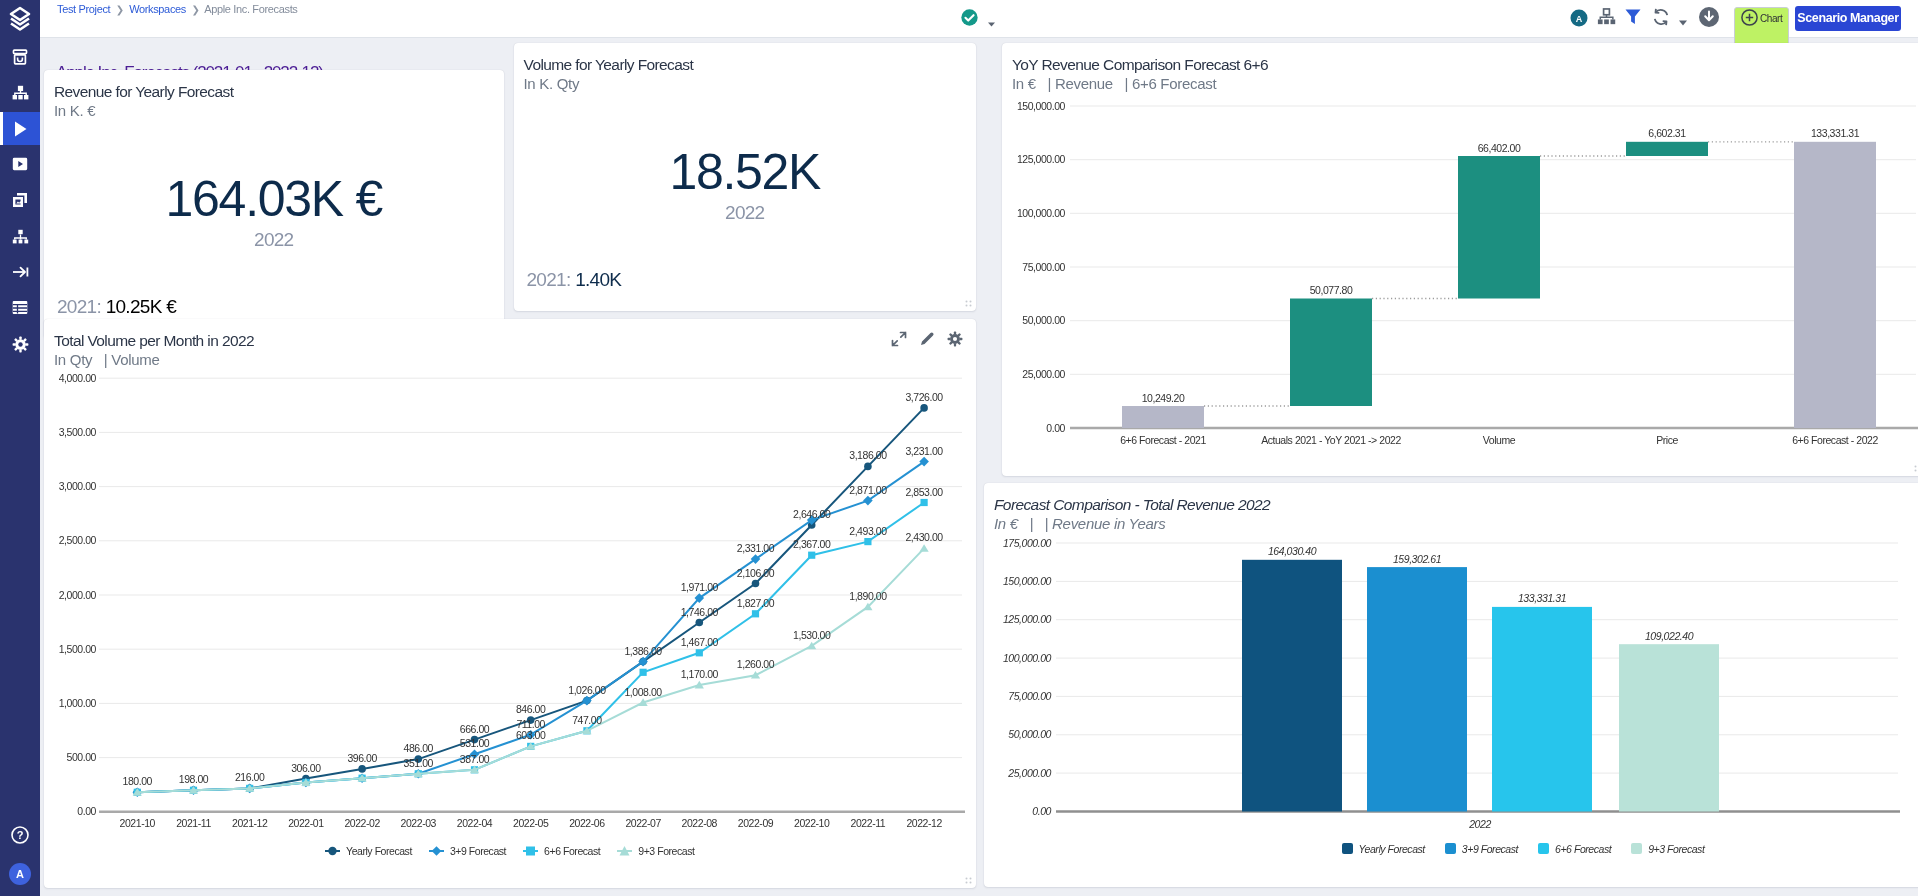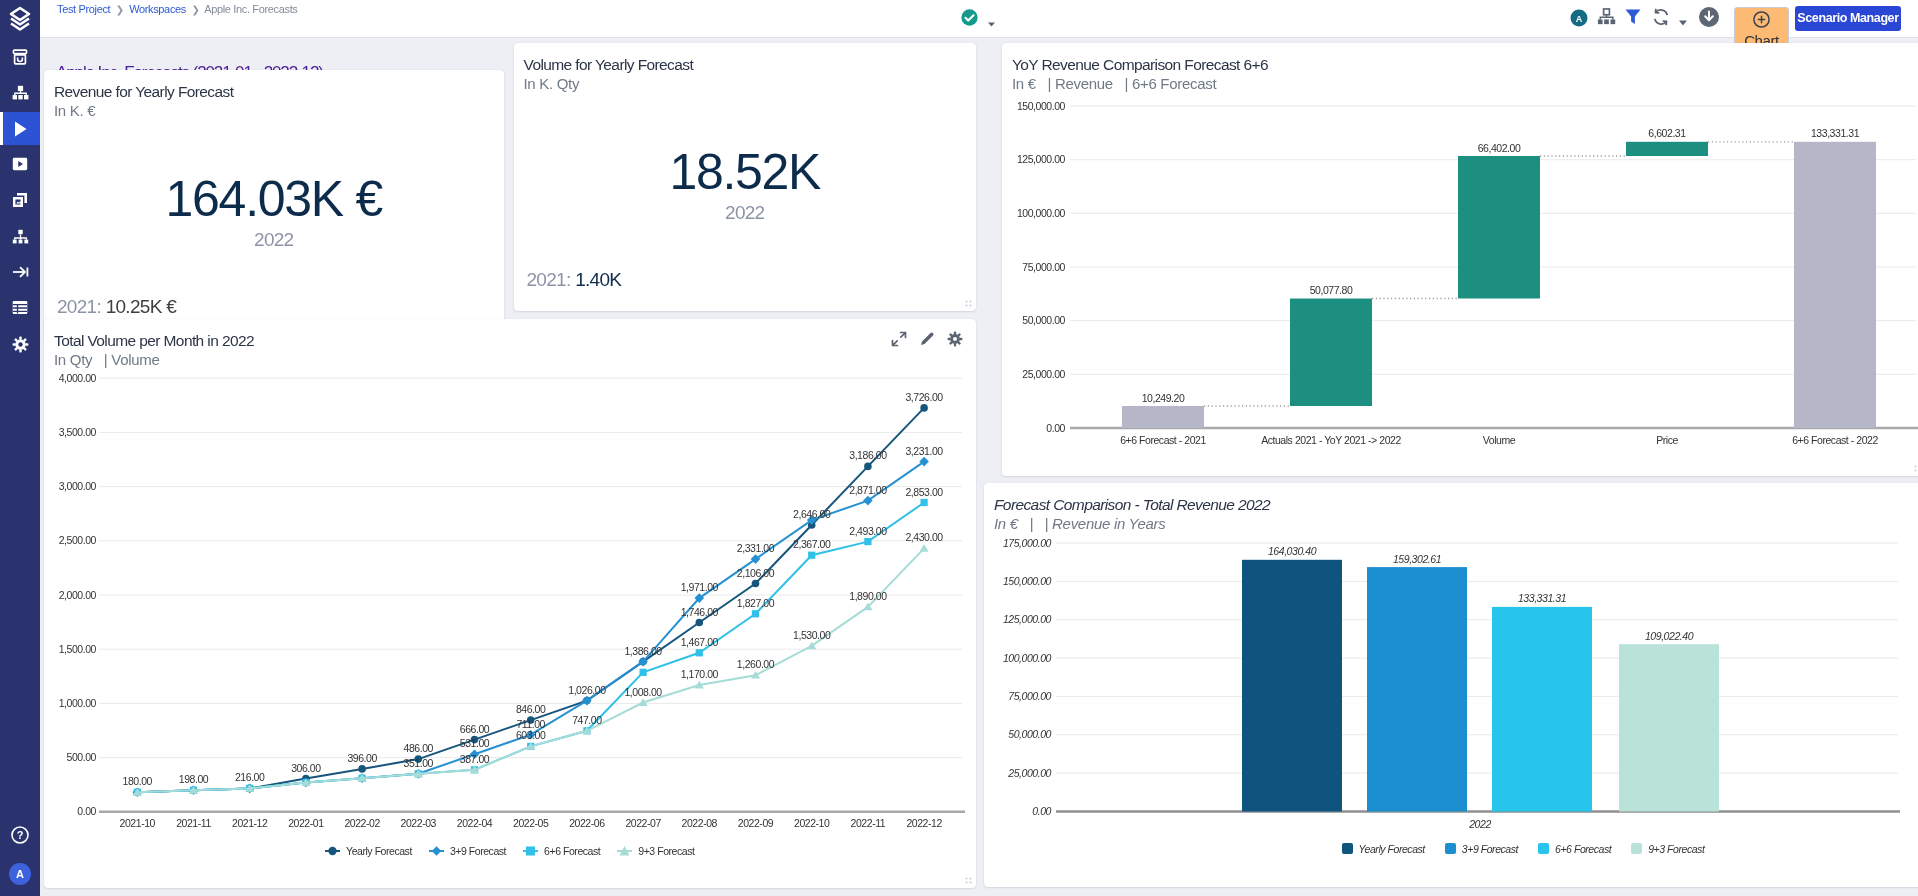--- a/index.html
+++ b/index.html
@@ -49,21 +49,21 @@
 <path d="M3.8 11.9 A6.6 6.6 0 0 0 15.4 14.6" fill="none" stroke="#5a6472" stroke-width="1.8"></path>
 <path d="M15.1 18.2 L15.5 14.4 L11.7 14.1" fill="none" stroke="#5a6472" stroke-width="1.8" stroke-linejoin="round"></path>
 </svg></div>
 <div class="hicon" style="left:1678px;top:13px;"><svg width="10" height="8" viewBox="0 0 10 8">
         <path d="M1 1.6 L5 6.4 L9 1.6 Z" fill="#5a6472"></path>
       </svg></div>
 <div class="hicon" style="left:1698px;top:6px;"><svg width="22" height="22" viewBox="0 0 22 22">
 <circle cx="11" cy="11" r="10" fill="#5d6673"></circle>
 <path d="M11 5.5 v8 M7.2 10.2 L11 14.2 L14.8 10.2" fill="none" stroke="white" stroke-width="2" stroke-linecap="round" stroke-linejoin="round"></path>
 </svg></div>
-<div style="position:absolute;left:1734px;top:7px;width:55px;height:41px;background:#fdba74;border:1px solid #c9ced6;border-radius:3px;text-align:center;font-size:15px;letter-spacing:-0.4px;color:#2f3135;line-height:22px;"><svg width="17" height="17" viewBox="0 0 17 17" style="vertical-align:-3.5px">
+<div style="position:absolute;left:1734px;top:7px;width:55px;height:41px;background:#bef264;border:1px solid #c9ced6;border-radius:3px;text-align:center;font-size:10px;letter-spacing:-0.4px;color:#2f3135;line-height:22px;"><svg width="17" height="17" viewBox="0 0 17 17" style="vertical-align:-3.5px">
 <circle cx="8.5" cy="8.5" r="7.6" fill="none" stroke="#3c434d" stroke-width="1.5"></circle>
 <path d="M8.5 4.8 v7.4 M4.8 8.5 h7.4" stroke="#3c434d" stroke-width="1.5"></path>
 </svg> Chart</div>
 <div style="position:absolute;left:1795px;top:6px;width:106px;height:25px;background:#2a46d4;border-radius:3px;text-align:center;font-size:12.5px;letter-spacing:-0.4px;font-weight:bold;color:#fff;line-height:25px;">Scenario Manager</div>
 
 <div style="position:absolute;left:0;top:0;width:40px;height:896px;background:#2a336e;">
       <div class="sic" style="top:6px">
         <svg width="26" height="26" viewBox="0 0 26 26">
 <path d="M13 2 L22 8 L13 14 L4 8 Z" fill="none" stroke="white" stroke-width="2.6" stroke-linejoin="round"></path>
 <path d="M4 12.5 L13 18.5 L22 12.5" fill="none" stroke="white" stroke-width="2.6" stroke-linejoin="round"></path>
@@ -156,21 +156,21 @@
           <text x="12" y="16" text-anchor="middle" fill="white" style="font-size:11px;font-weight:bold;font-family:'Liberation Sans',sans-serif">A</text>
         </svg>
       </div>
     </div>
 
 <div class="card" style="left:44px;top:43px;width:459.5px;height:268px;margin-top:27px;">
   <div class="ctitle">Revenue for Yearly Forecast</div>
   <div class="csub">In K. €</div>
   <div style="position:absolute;left:0;width:100%;top:129px;text-align:center;font-size:50px;letter-spacing:-1.3px;color:#0d2b4b;line-height:0;">164.03K €</div>
   <div style="position:absolute;left:0;width:100%;top:159px;text-align:center;font-size:19px;letter-spacing:-0.7px;color:#8b94a7;">2022</div>
-  <div style="position:absolute;left:13px;top:226px;font-size:19px;letter-spacing:-0.7px;color:#8b94a7;">2021: <span style="color:#404040">10.25K €</span></div>
+  <div style="position:absolute;left:13px;top:226px;font-size:19px;letter-spacing:-0.7px;color:#8b94a7;">2021: <span style="color:#000000">10.25K €</span></div>
   <svg class="rhandle" style="right:4px;bottom:4px;">
         <circle cx="1.5" cy="1.5" r="1" fill="#9aa1ad"></circle>
         <circle cx="5.5" cy="1.5" r="1" fill="#9aa1ad"></circle>
         <circle cx="1.5" cy="5.5" r="1" fill="#9aa1ad"></circle>
         <circle cx="5.5" cy="5.5" r="1" fill="#9aa1ad"></circle>
       </svg>
 </div>
 
 <div class="card" style="left:513.5px;top:43px;width:462.5px;height:268px;">
   <div class="ctitle">Volume for Yearly Forecast</div>

